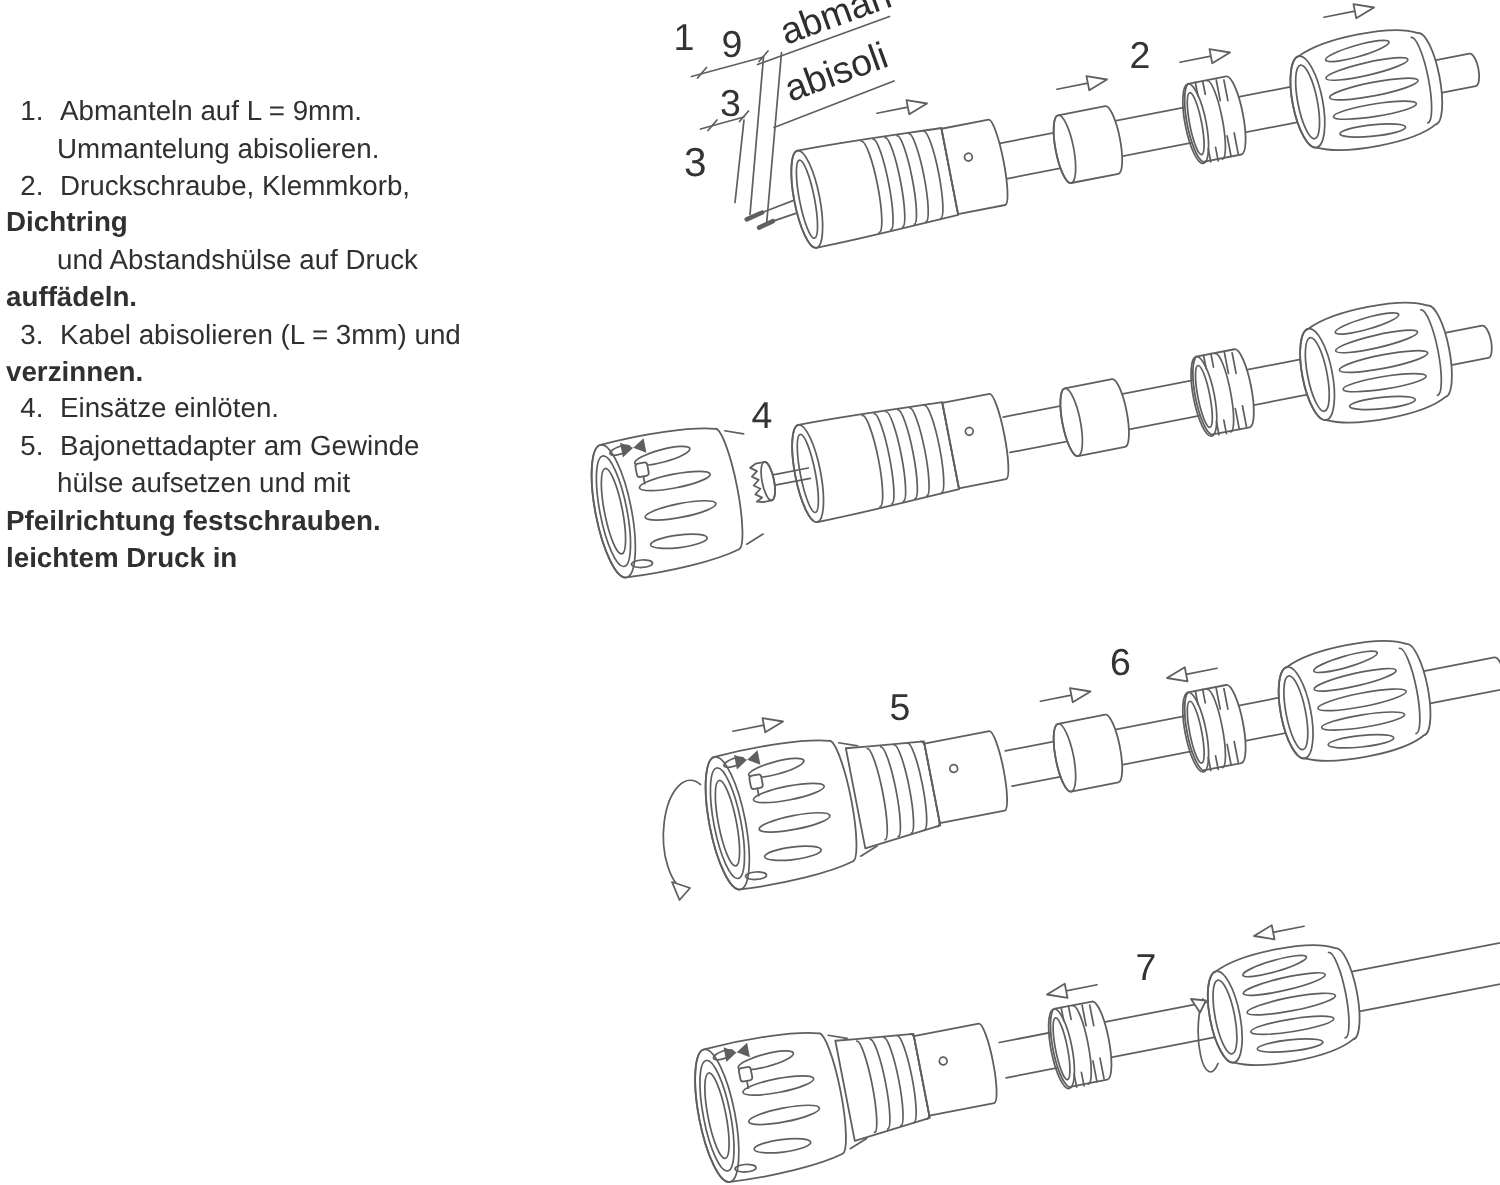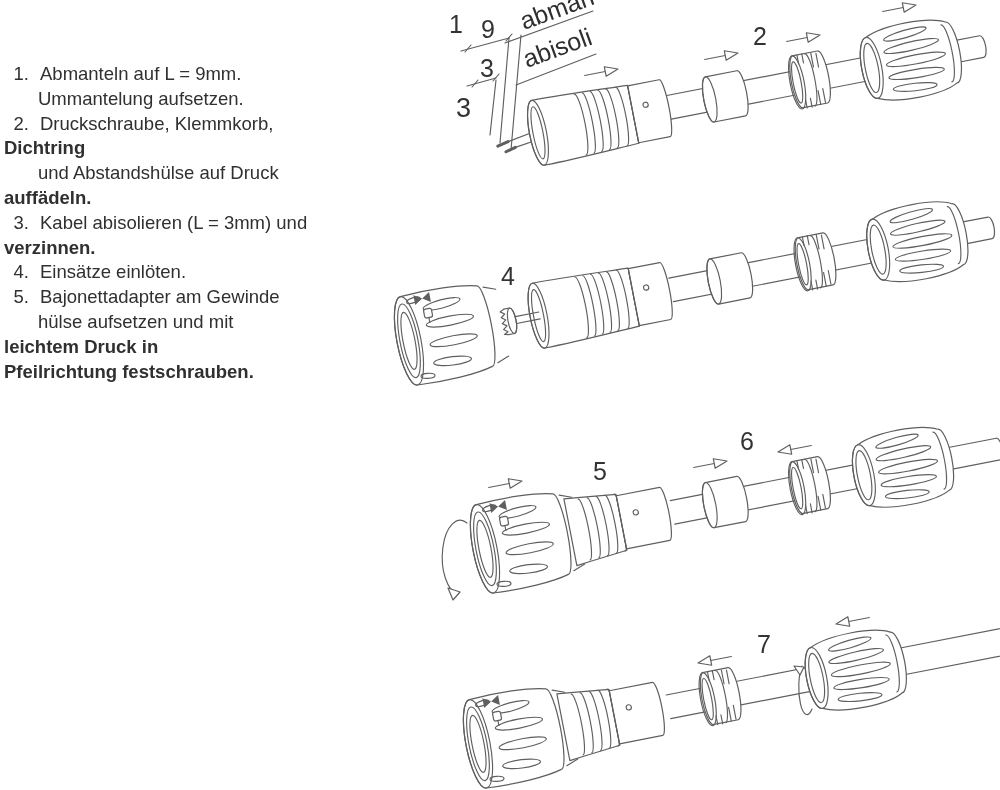--- a/index.html
+++ b/index.html
@@ -20,32 +20,32 @@
   .lbl-big{font-family:"Liberation Sans",sans-serif;font-size:27px;fill:#333333;}
   .lbl-call{font-family:"Liberation Sans",sans-serif;font-size:25px;fill:#2e2e2e;}
 </style>
 </head>
 <body>
 
 <div class="page">
 
   <div class="instructions">
     <div class="ln ln-num"><span class="no">1.</span><span>Abmanteln auf L = 9mm.</span></div>
-    <div class="ln ln-ind"><span>Ummantelung aufsetzen.</span></div>
+    <div class="ln ln-ind"><span>Ummantelung abisolieren.</span></div>
     <div class="ln ln-num"><span class="no">2.</span><span>Druckschraube, Klemmkorb,</span></div>
     <div class="ln ln-flush"><span>Dichtring</span></div>
     <div class="ln ln-ind"><span>und Abstandshülse auf Druck</span></div>
     <div class="ln ln-flush"><span>auffädeln.</span></div>
     <div class="ln ln-num"><span class="no">3.</span><span>Kabel abisolieren (L = 3mm) und</span></div>
     <div class="ln ln-flush"><span>verzinnen.</span></div>
     <div class="ln ln-num"><span class="no">4.</span><span>Einsätze einlöten.</span></div>
     <div class="ln ln-num"><span class="no">5.</span><span>Bajonettadapter am Gewinde</span></div>
     <div class="ln ln-ind"><span>hülse aufsetzen und mit</span></div>
+    <div class="ln ln-flush"><span>Pfeilrichtung festschrauben.</span></div>
     <div class="ln ln-flush"><span>leichtem Druck in</span></div>
-    <div class="ln ln-flush"><span>Pfeilrichtung festschrauben.</span></div>
   </div>
 
   <svg width="1000" height="790" viewBox="0 0 1000 790">
     <defs>
 
       <g id="p-sleeve">
         <path class="pw" d="M 6,-23 H 38 A 5.5,23 0 0 1 38,23 H 6 A 6,23 0 0 1 6,-23 Z"></path>
         <ellipse class="st" cx="6" cy="0" rx="6" ry="23"></ellipse>
       </g>
 

